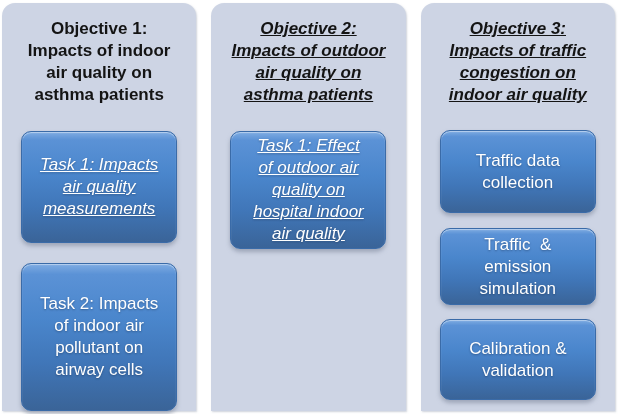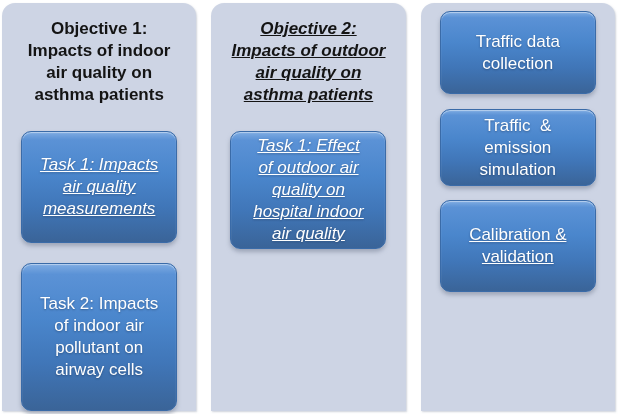--- a/index.html
+++ b/index.html
@@ -50,23 +50,23 @@
     line-height: 22px;
     white-space: pre-wrap;
     padding: 4px 6px;
     text-shadow: 0 1px 2px rgba(25,45,75,0.45);
     box-shadow: 0 3px 4px rgba(125,135,155,0.6),
                 inset 0 1px 1px rgba(255,255,255,0.45);
   }
   .italic { font-style: italic; text-decoration: underline; }
   .h-tall1  { height: 118px; margin-top: 25px; }
   .h-tall2  { height: 155px; margin-top: 20px; }
-  .h-short1 { height: 83px;  margin-top: 8px; }
+  .h-short1 { height: 83px;  margin-top: 24px; }
   .h-short2 { height: 77px;  margin-top: 15px; }
-  .h-short3 { height: 92px;  margin-top: 14px; text-decoration: underline; }
+  .h-short3 { height: 81px;  margin-top: 14px; }
 </style>
 </head>
 <body>
 
 <div class="canvas">
 
   <div class="column">
     <div class="obj-header">Objective 1:
 Impacts of indoor
 air quality on
@@ -86,20 +86,24 @@
 air quality on
 asthma patients</div>
     <div class="task italic h-tall1">Task 1: Effect
 of outdoor air
 quality on
 hospital indoor
 air quality</div>
   </div>
 
   <div class="column">
+    <div class="obj-header italic">Objective 3:
+Impacts of traffic
+congestion on
+indoor air quality</div>
     <div class="task h-short1">Traffic data
 collection</div>
     <div class="task h-short2">Traffic  &amp;
 emission
 simulation</div>
     <div class="task h-short3">Calibration &amp;
 validation</div>
   </div>
 
 </div>

